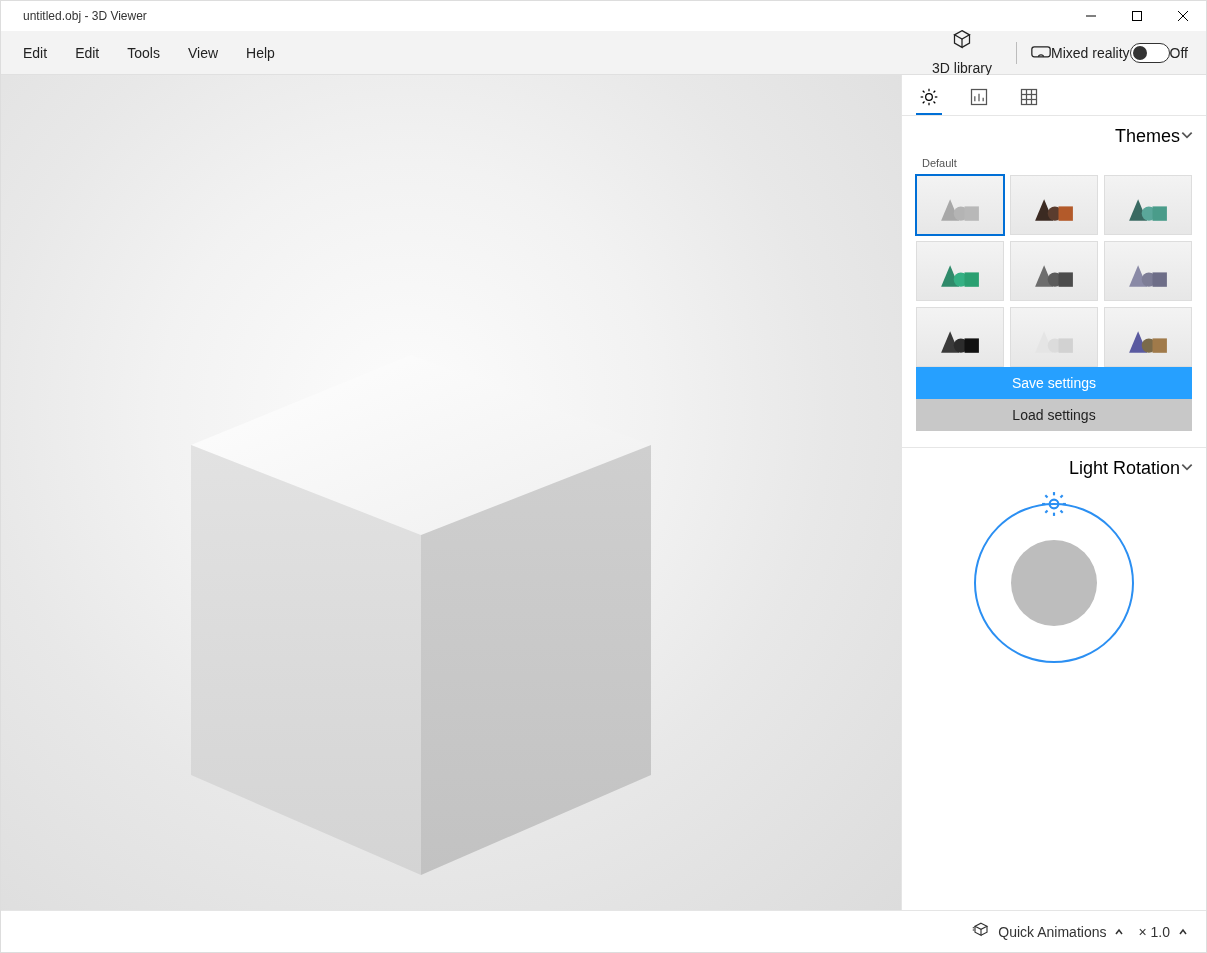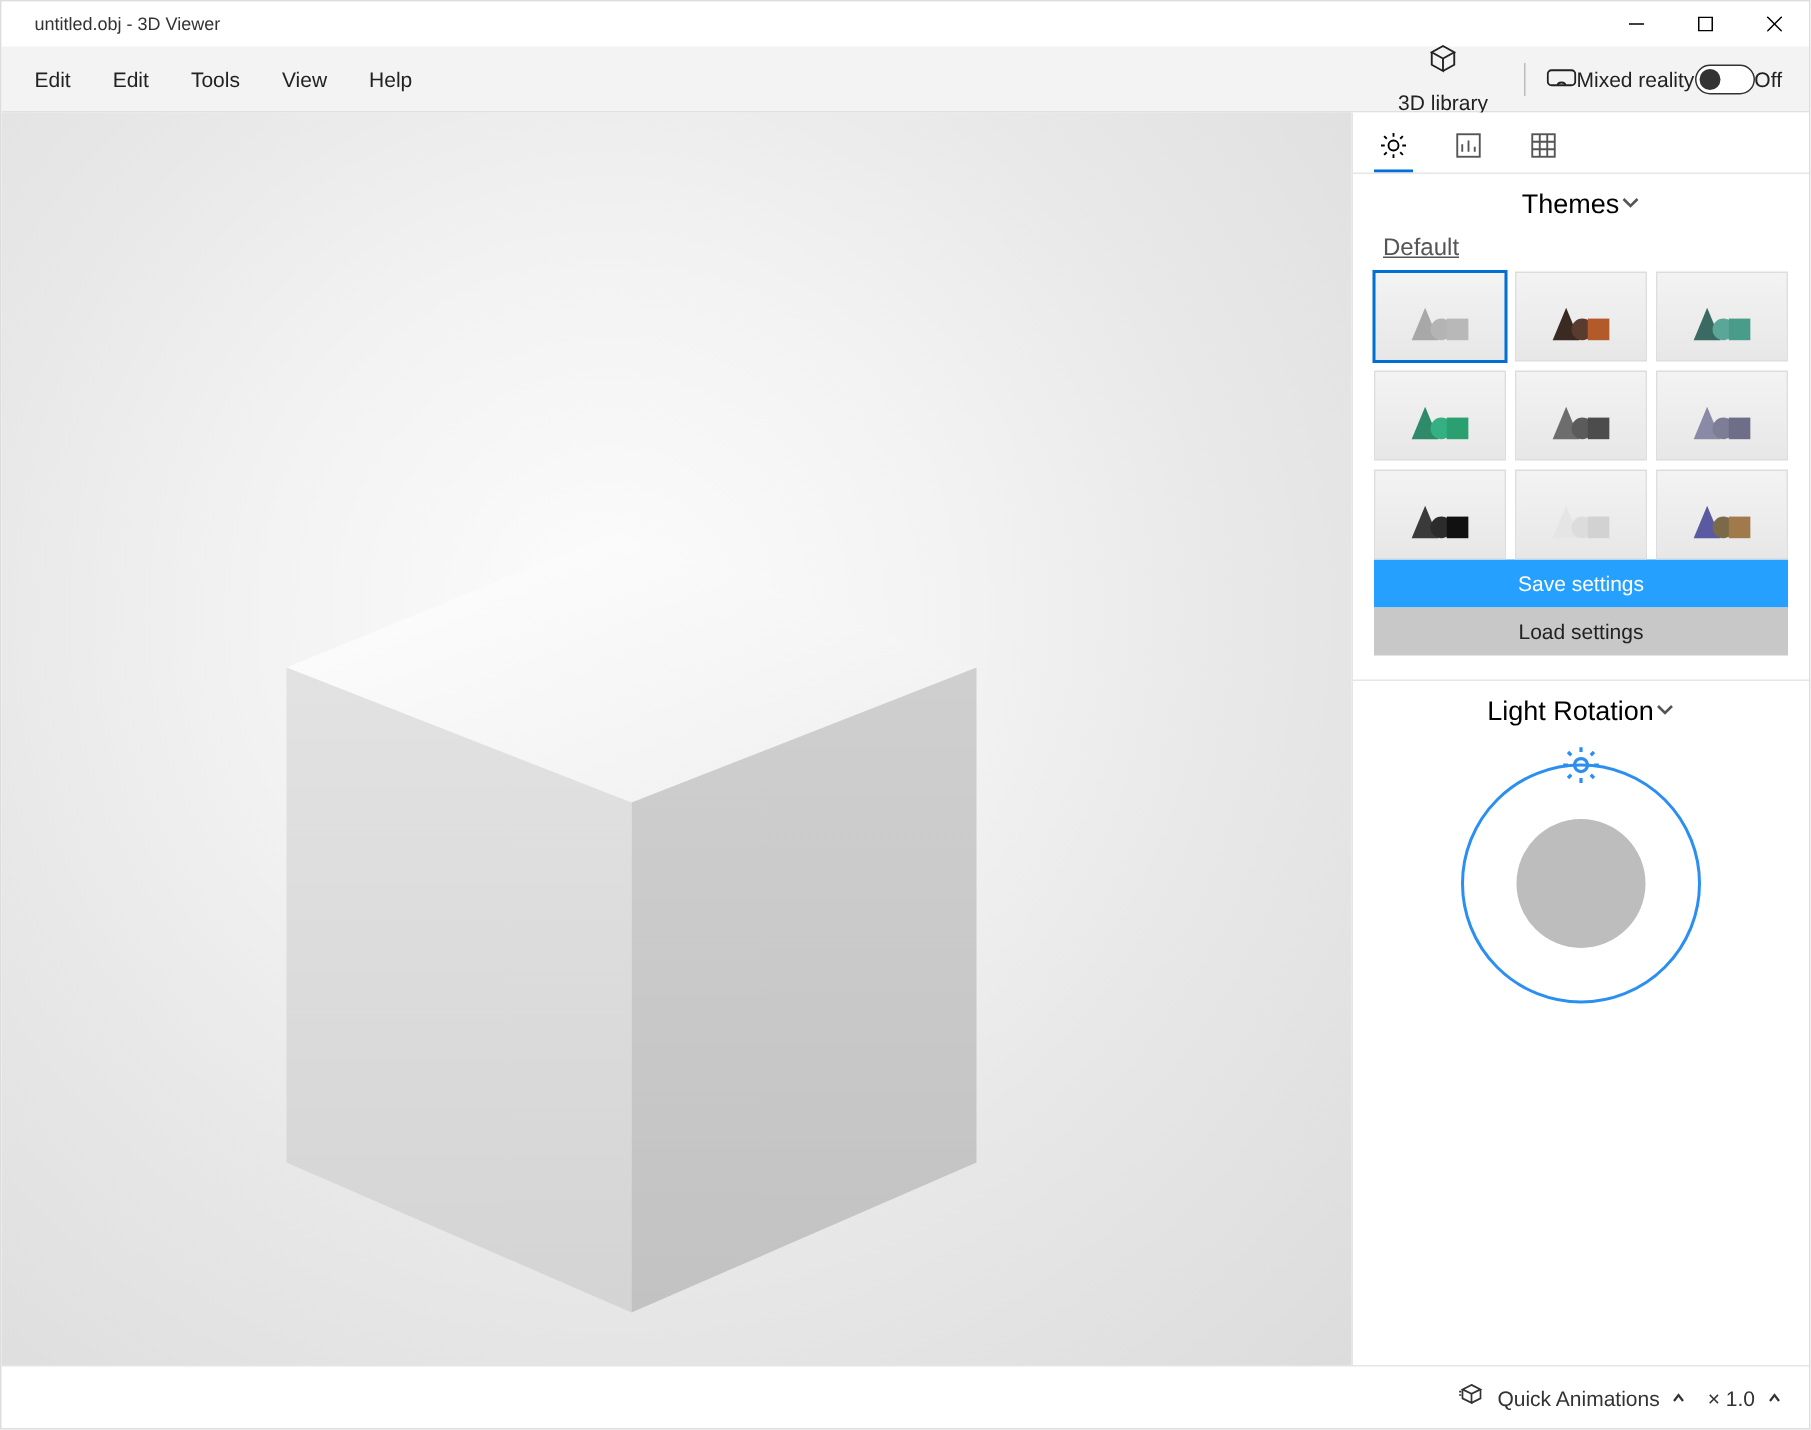--- a/index.html
+++ b/index.html
@@ -24,24 +24,24 @@
 .viewport { flex:1; position:relative; background:radial-gradient(circle at 45% 40%, #fcfcfc 0%, #f2f2f2 35%, #e8e8e8 60%, #dcdcdc 100%); overflow:hidden;}
 
 .cube-svg{ position:absolute; left:90px; top:200px; }
 
 .panel { width:305px; background:#fff; border-left:1px solid #e5e5e5; display:flex; flex-direction:column; overflow-y:auto; }
 .panel-tabs { display:flex; gap:24px; padding:10px 14px 0 14px; }
 .panel-tab { width:26px; height:30px; display:flex; align-items:center; justify-content:center; border-bottom:2px solid transparent; color:#555;}
 .panel-tab.active { border-bottom-color:#006fd6; color:#000;}
 .panel h1 { font-size:24px; font-weight:400; padding:10px 14px 16px 14px; }
 .section { border-top:1px solid #e6e6e6; }
-.section-head { display:flex; align-items:center; justify-content:center; padding:10px 12px; font-size:18px; font-weight:400;}
+.section-head { display:flex; align-items:center; justify-content:flex-end; padding:10px 12px; font-size:18px; font-weight:400;}
 .chev { width:14px; height:14px; }
 .section-body { padding:0 14px 16px 14px; }
-.theme-label { font-size:16px; color:#555; margin:0 0 6px 6px;text-decoration:underline;}
+.theme-label { font-size:11px; color:#555; margin:0 0 6px 6px;}
 .theme-grid { display:grid; grid-template-columns:repeat(3,1fr); gap:6px; }
 .theme-thumb { height:60px; background:linear-gradient(#f3f3f3,#e7e7e7); border:1px solid #ddd; display:flex; align-items:flex-end; justify-content:center; position:relative; overflow:hidden;}
 .theme-thumb.selected { outline:2px solid #006fd6; outline-offset:-1px;}
 .thumb-shapes { display:flex; align-items:flex-end; gap:0; transform:translateY(-12px) scale(0.9);}
 .cone { width:0; height:0; border-left:10px solid transparent; border-right:10px solid transparent; border-bottom:24px solid #888;}
 .sphere { width:16px; height:16px; border-radius:50%; background:#777; margin-left:-6px; margin-bottom:0;}
 .box { width:16px; height:16px; background:#666; margin-left:-4px;}
 .btn { width:100%; height:32px; border:none; font-size:14px; cursor:default;}
 .btn.primary { background:#26a0ff; color:#fff; }
 .btn.secondary { background:#c8c8c8; color:#222; }

